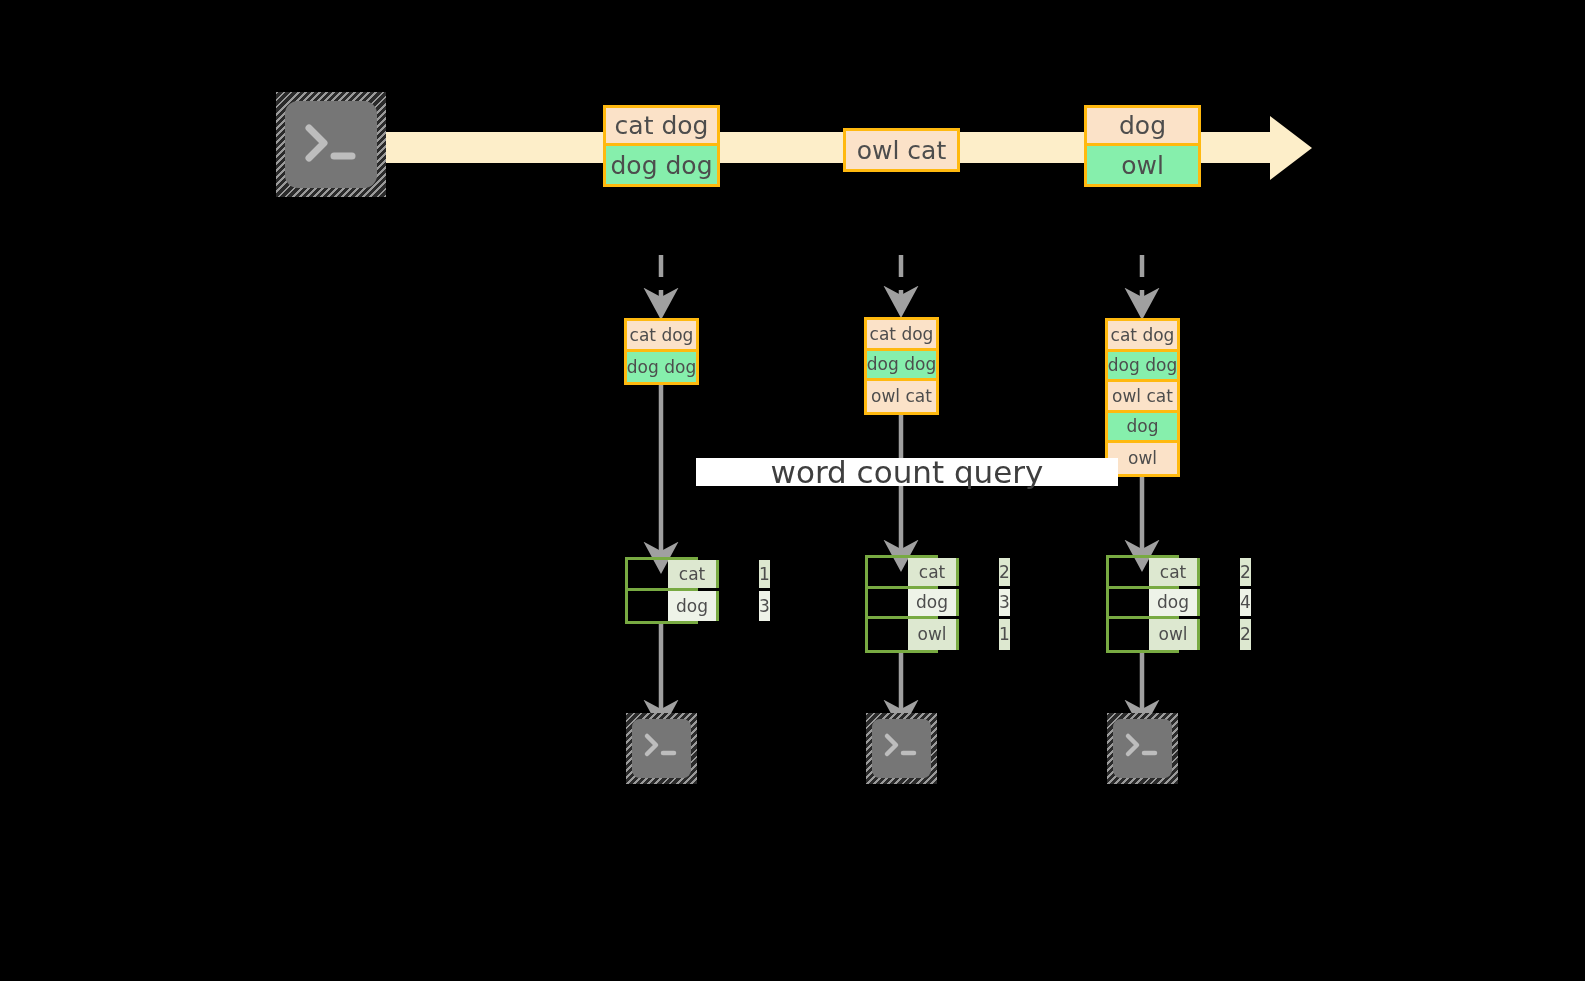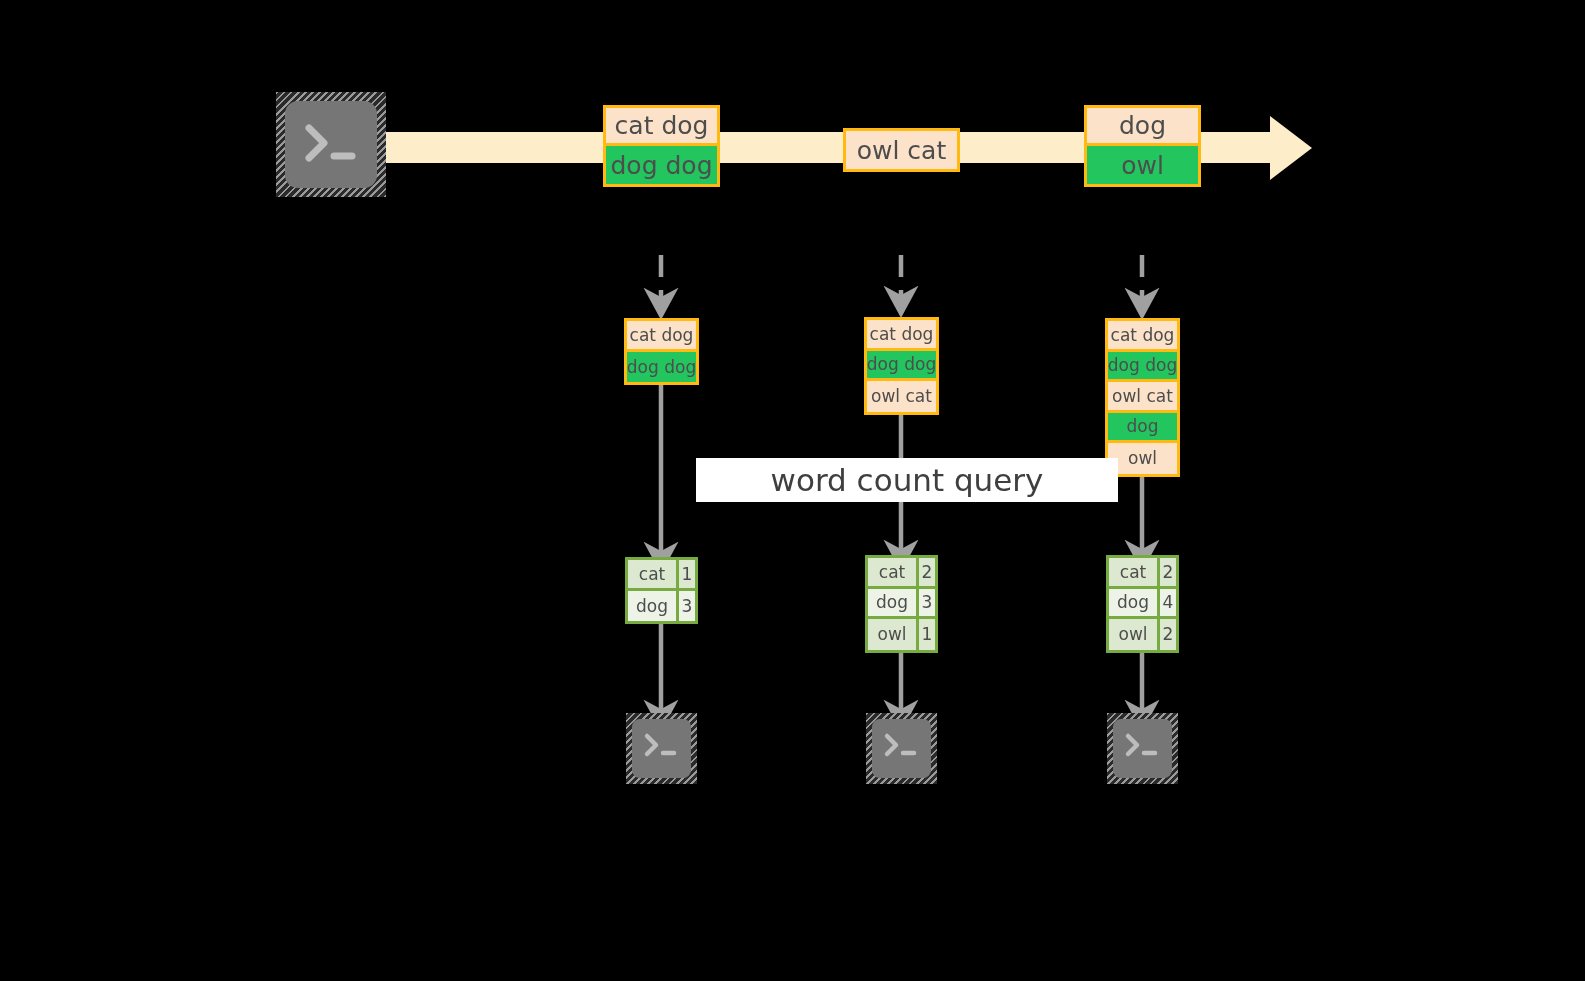--- a/index.html
+++ b/index.html
@@ -65,21 +65,21 @@
     border: 3px solid #ffb90f;
     box-sizing: border-box;
     background: #fdf1e6;
   }
   .rec-row {
     box-sizing: border-box;
     display: flex;
     align-items: center;
     justify-content: center;
     border-bottom: 3px solid #ffb90f;
-    background: #22c55e;
+    background: #86efac;
     white-space: nowrap;
   }
   .rec-row:last-child { border-bottom: none; }
   .rec-row.shade { background: #fbe2c8; }
 
   .big .rec-row { height: 38px; font-size: 25px; }
   .small .rec-row { height: 30.5px; font-size: 17px; }
 
   
   .res-table {
@@ -95,20 +95,21 @@
     height: 30.5px;
   }
   .res-row:last-child { border-bottom: none; }
   .res-word, .res-count {
     box-sizing: border-box;
     display: flex;
     align-items: center;
     justify-content: center;
     font-size: 17px;
     background: #eef3e8;
+    margin-left: 40px;
   }
   .res-word {
     flex: 0 0 51px;
     border-right: 3px solid #78aa42;
   }
   .res-count { flex: 1 1 auto; }
   .res-row.shade .res-word,
   .res-row.shade .res-count { background: #dde8d0; }
 
   
@@ -191,21 +192,21 @@
   </div>
 
   <div class="rec-stack small" style="left:1097px; top:318px; width:75px;">
     <div class="rec-row shade">cat dog</div>
     <div class="rec-row">dog dog</div>
     <div class="rec-row shade">owl cat</div>
     <div class="rec-row">dog</div>
     <div class="rec-row shade">owl</div>
   </div>
 
-  <div class="query-band" style="left:688px; top:458px; width:422px; height:44px;">
+  <div class="query-band" style="left:688px; top:458px; width:422px; height:28px;">
     <span>word count query</span>
   </div>
 
   <div class="res-table" style="left:617px; top:557px; width:73px;">
     <div class="res-row shade">
       <div class="res-word">cat</div>
       <div class="res-count">1</div>
     </div>
     <div class="res-row">
       <div class="res-word">dog</div>

